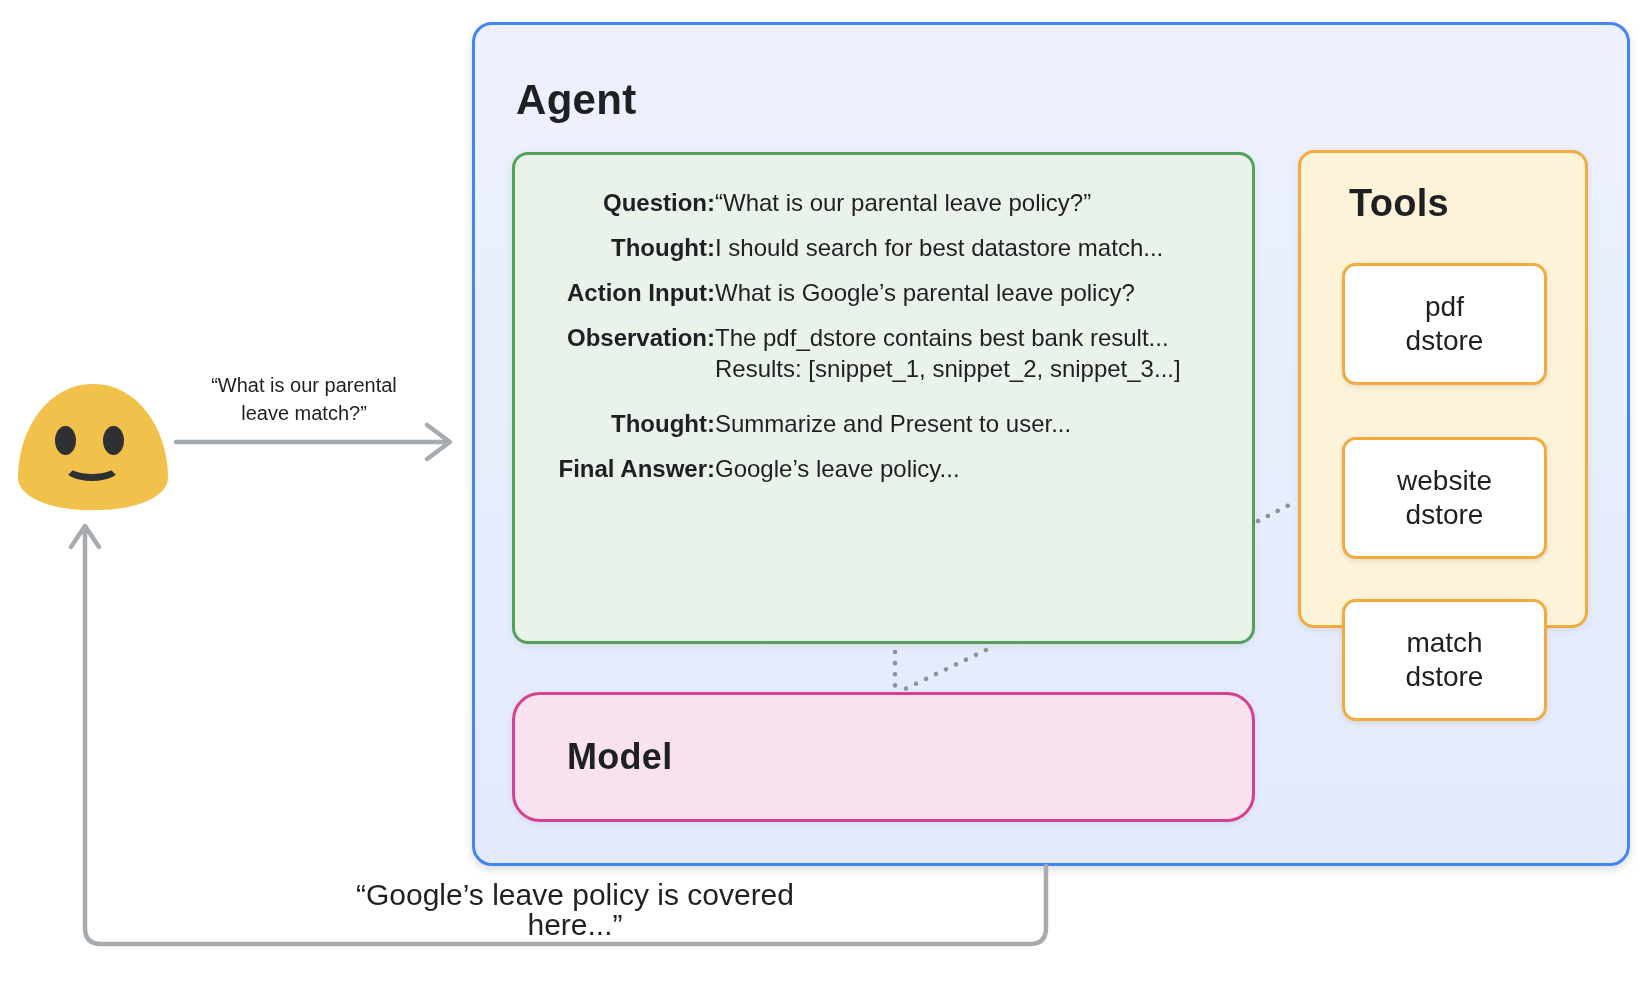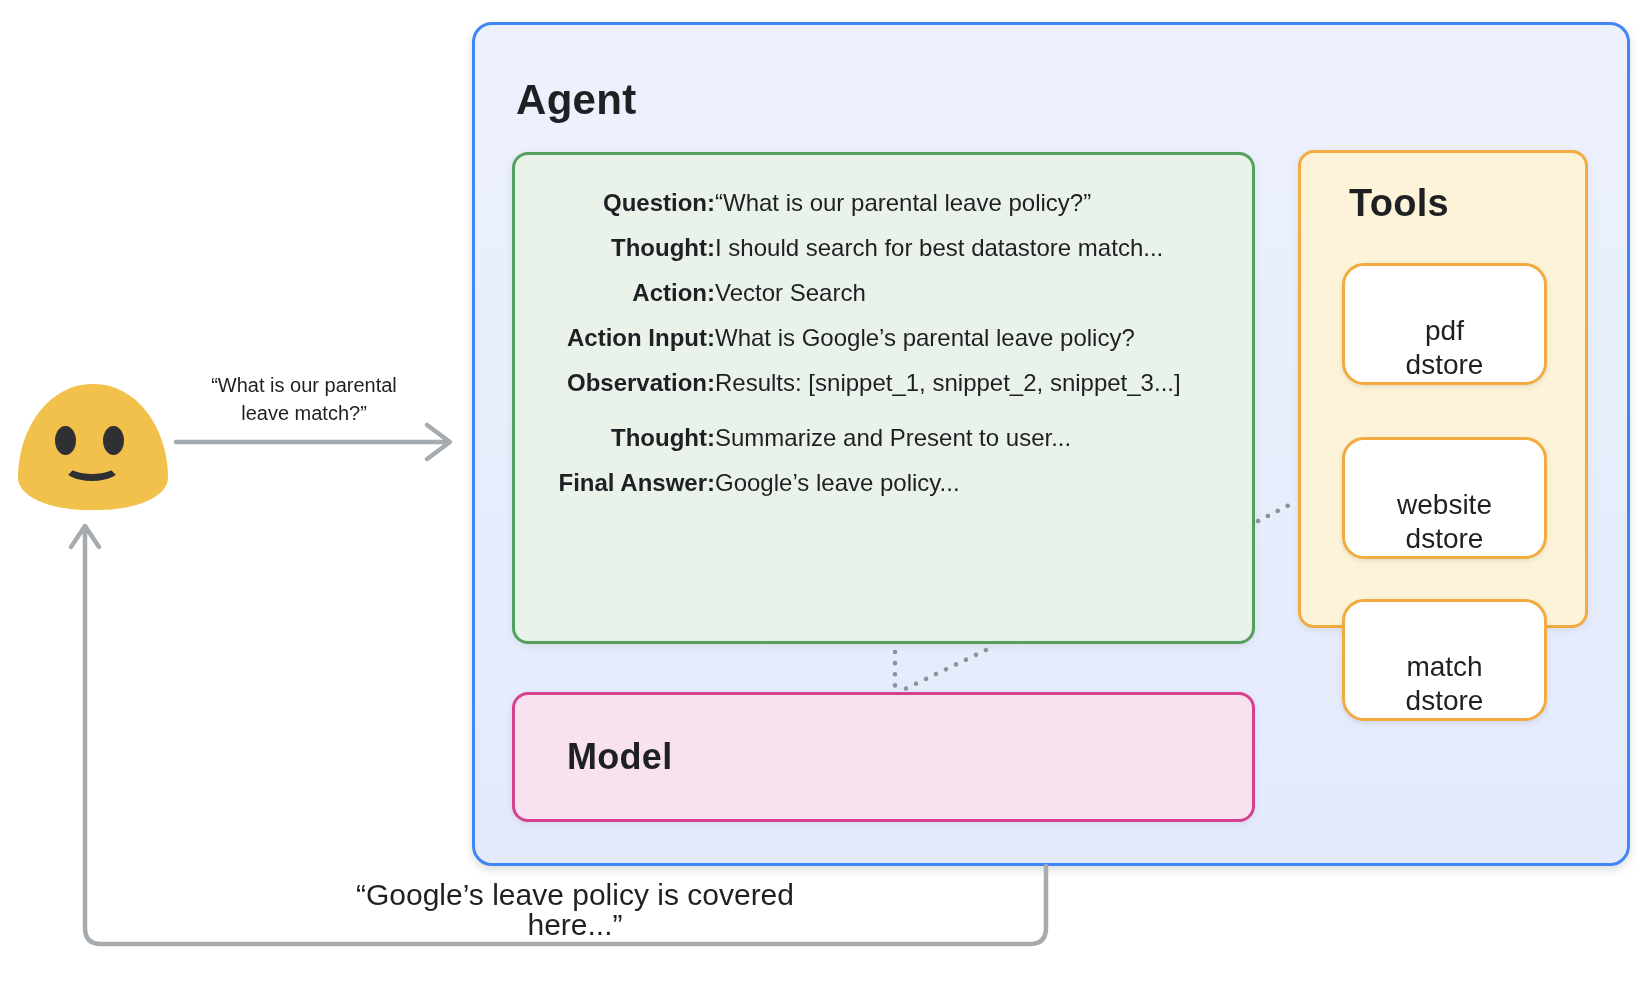--- a/index.html
+++ b/index.html
@@ -41,21 +41,21 @@
   .sp-content{padding:32px 18px 0 0;}
   .sp-row{display:grid;grid-template-columns:200px 1fr;margin-bottom:14px;}
   .sp-row.gap-top{margin-top:24px;}
   .sp-label{font-weight:700;text-align:right;font-size:24px;line-height:31px;}
   .sp-value{font-size:24px;line-height:31px;}
   .sp-value .second-line{margin-top:0;}
 
   
   .model-box{
     left:512px;top:692px;width:743px;height:130px;
-    border:3px solid var(--model-border);border-radius:16px;
+    border:3px solid var(--model-border);border-radius:28px;
     background:var(--model-fill);
     box-shadow:0 2px 6px rgba(60,64,67,.10);
   }
   .model-title{
     position:absolute;left:52px;top:50%;transform:translateY(-50%);
     font-size:36px;font-weight:600;letter-spacing:.3px;
   }
 
   
   .tools-panel{
@@ -64,22 +64,22 @@
     background:var(--tools-fill);
     box-shadow:0 2px 6px rgba(60,64,67,.10);
   }
   .tools-title{
     position:absolute;left:48px;top:28px;font-size:38px;line-height:44px;
     font-weight:600;letter-spacing:.3px;
   }
   .tool-card{
     position:absolute;left:41px;width:205px;height:122px;
     background:var(--tool-card-fill);
-    border:3px solid var(--tools-border);border-radius:22px;
-    display:flex;flex-direction:column;align-items:center;justify-content:flex-end;
+    border:3px solid var(--tools-border);border-radius:14px;
+    display:flex;flex-direction:column;align-items:center;justify-content:center;
     box-shadow:0 2px 5px rgba(60,64,67,.12);
     box-sizing:border-box;
   }
   .tool-card .tline{font-size:28px;line-height:34px;}
   .tool-card.pdf{top:110px;}
   .tool-card.website{top:284px;}
   .tool-card.sheets{top:446px;}
 
   
   .user-emoji{
@@ -125,30 +125,27 @@
     <div class="sp-content">
       <div class="sp-row">
         <div class="sp-label">Question:</div>
         <div class="sp-value">“What is our parental leave policy?”</div>
       </div>
       <div class="sp-row">
         <div class="sp-label">Thought:</div>
         <div class="sp-value">I should search for best datastore match...</div>
       </div>
       <div class="sp-row">
-        <div class="sp-label">Action:</div>
-        <div class="sp-value">Vector Search</div>
-      </div>
-      <div class="sp-row">
         <div class="sp-label">Action Input:</div>
         <div class="sp-value">What is Google’s parental leave policy?</div>
       </div>
       <div class="sp-row">
         <div class="sp-label">Observation:</div>
         <div class="sp-value">
+          <div>The pdf_dstore contains best bank result...</div>
           <div class="second-line">Results: [snippet_1, snippet_2, snippet_3...]</div>
         </div>
       </div>
       <div class="sp-row gap-top">
         <div class="sp-label">Thought:</div>
         <div class="sp-value">Summarize and Present to user...</div>
       </div>
       <div class="sp-row">
         <div class="sp-label">Final Answer:</div>
         <div class="sp-value">Google’s leave policy...</div>

